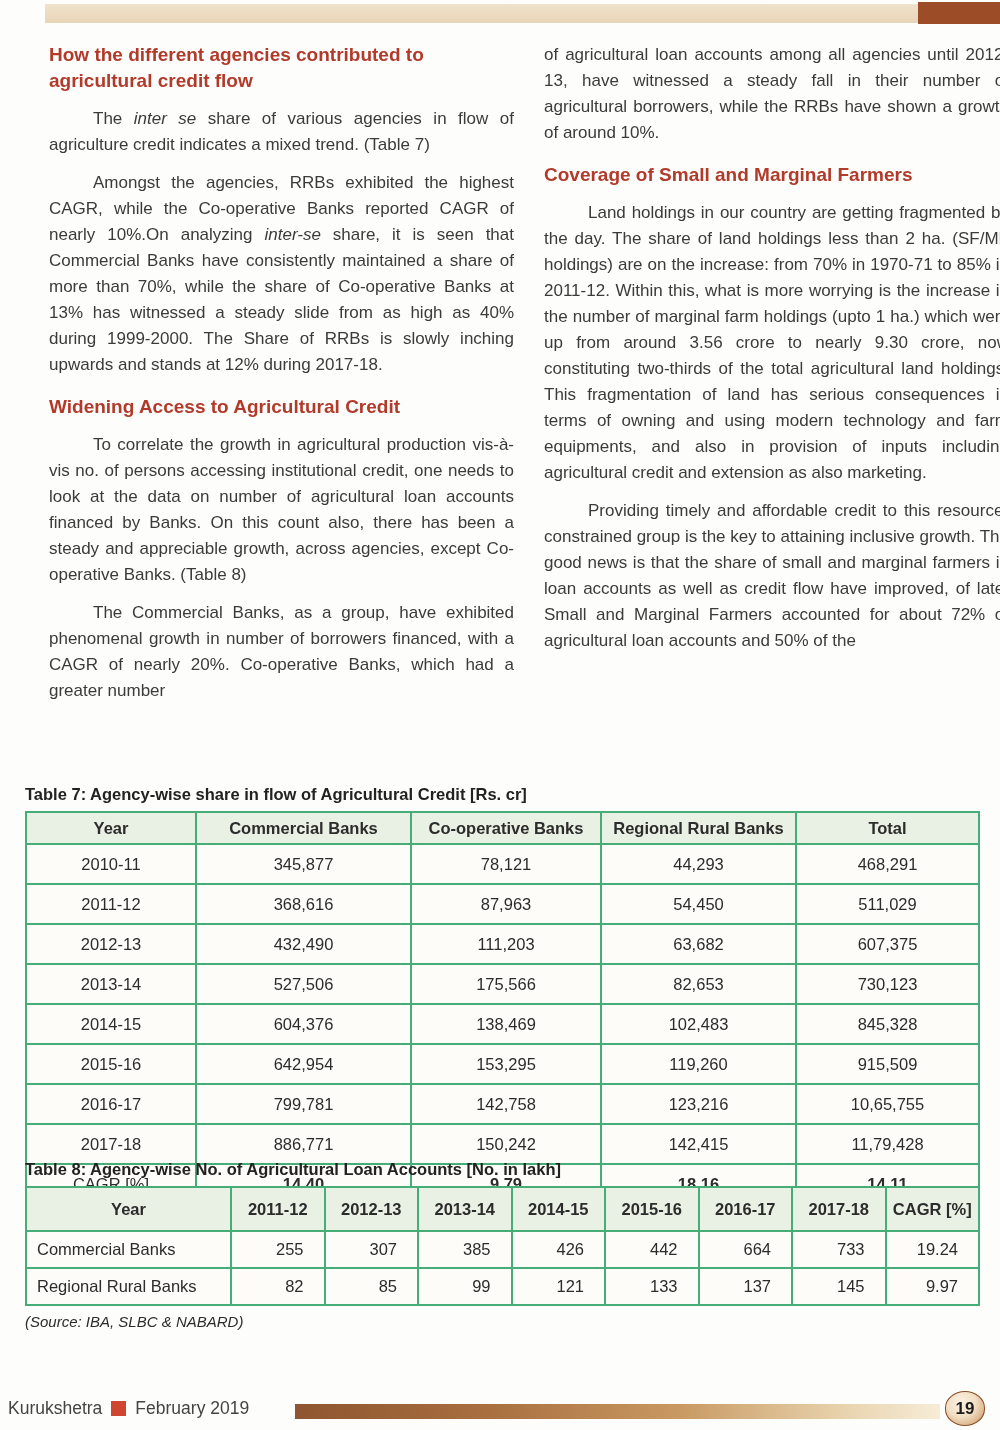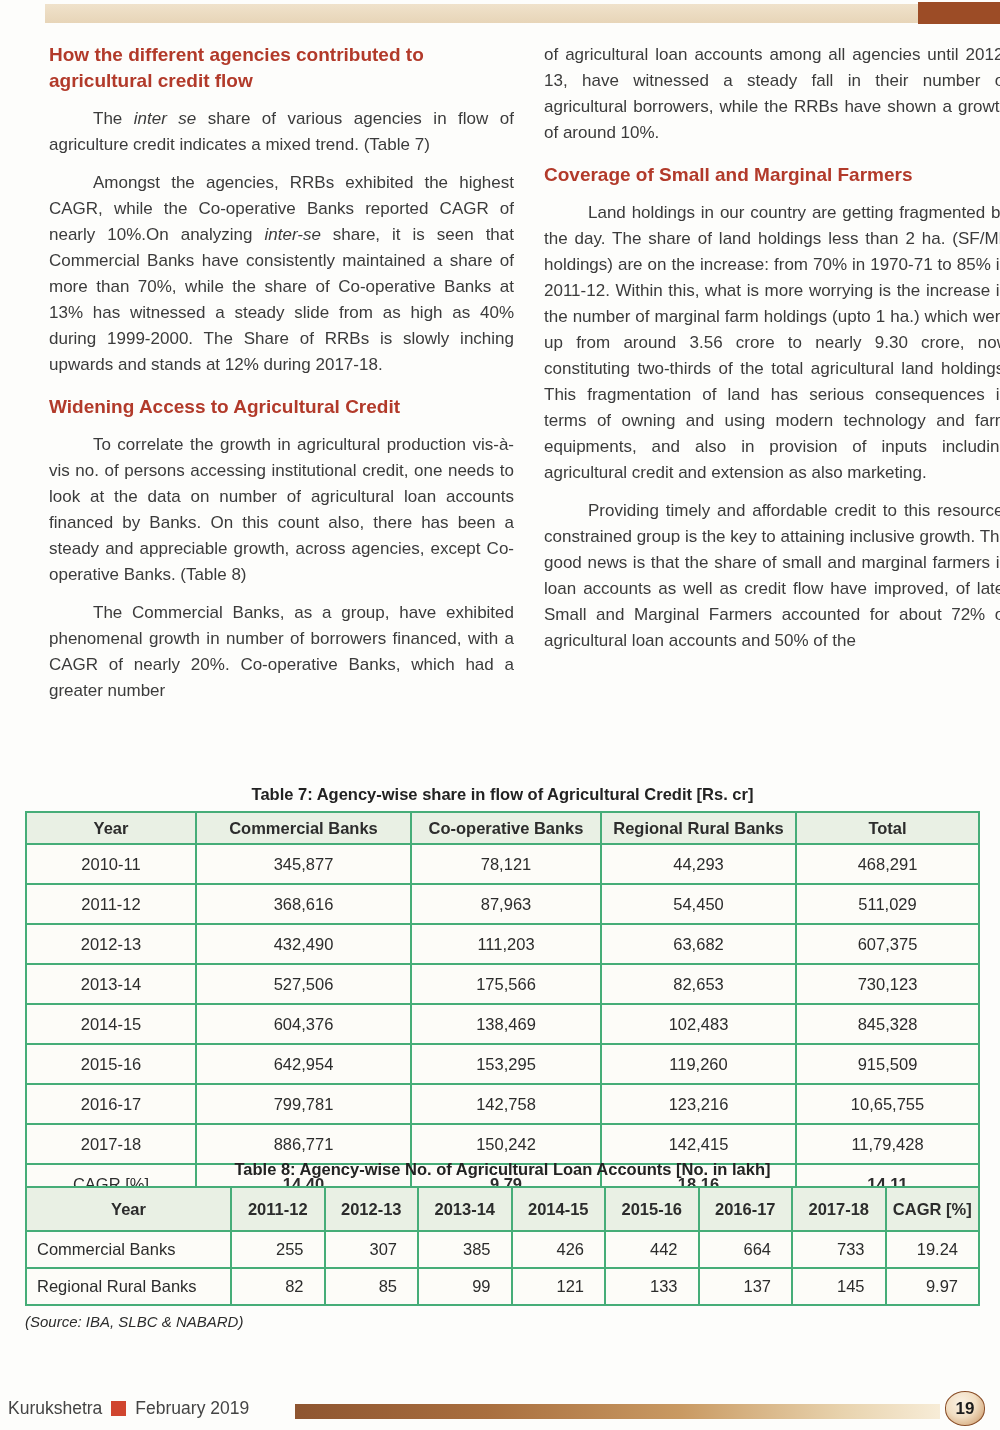--- a/index.html
+++ b/index.html
@@ -26,21 +26,21 @@
   .heading.mt { margin-top:16px; }
   p.body { font-size:17px; line-height:26px; text-align:justify;
     text-indent:44px; margin-bottom:12px; color:#3b3b3b; }
   p.body.noindent { text-indent:0; }
   .it { font-style:italic; }
 
   
   .table-block { position:absolute; left:25px; width:955px; }
   .tb7 { top:785px; }
   .tb8 { top:1160px; }
-  .table-title { text-align:center; font-weight:bold; font-size:16.5px;
+  .table-title { font-weight:bold; font-size:16.5px;
     color:#222; margin-bottom:7px; }
   table { border-collapse:collapse; width:100%; table-layout:fixed;
     background:#fdfcf8;padding-left:32px; }
   th, td { border:2px solid #46ad78; font-size:16.5px; color:#2c2c2c;
     text-align:center; vertical-align:middle; }
   thead th { background:#e9f0e4; font-weight:bold; }
   .source { font-weight:normal; font-style:italic; font-size:15px; color:#2c2c2c;
     margin-top:7px; }
 
   

